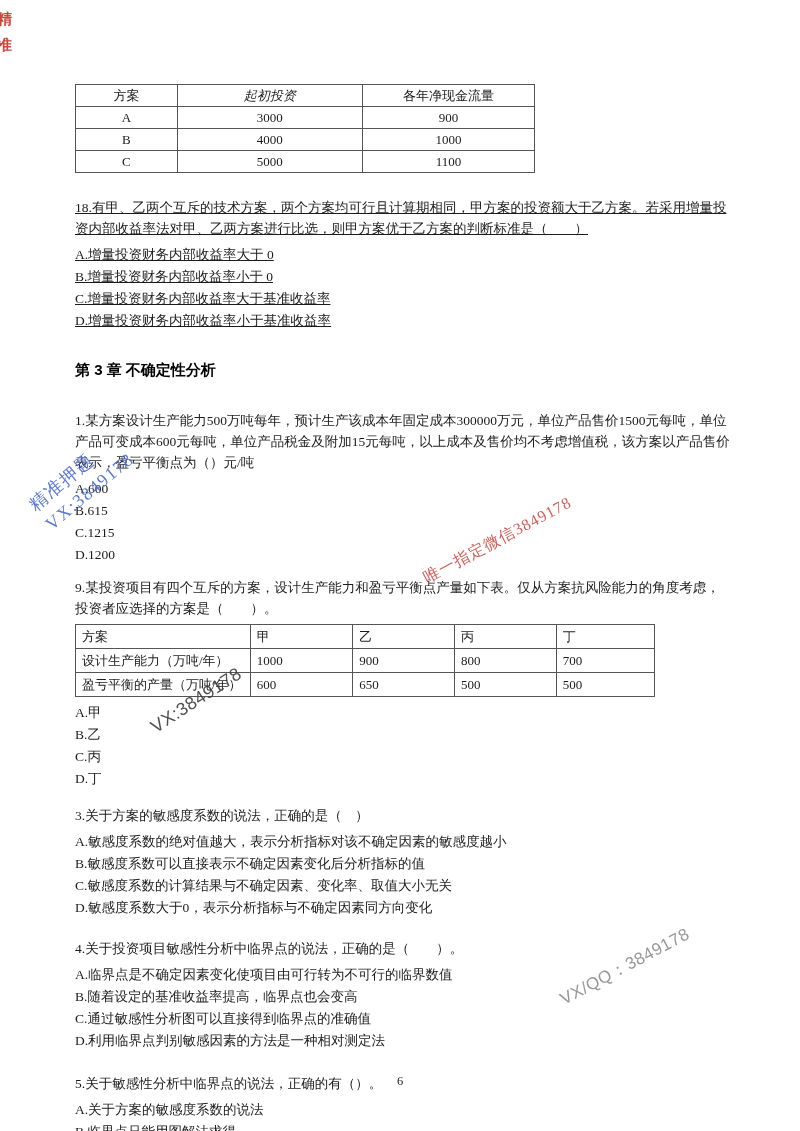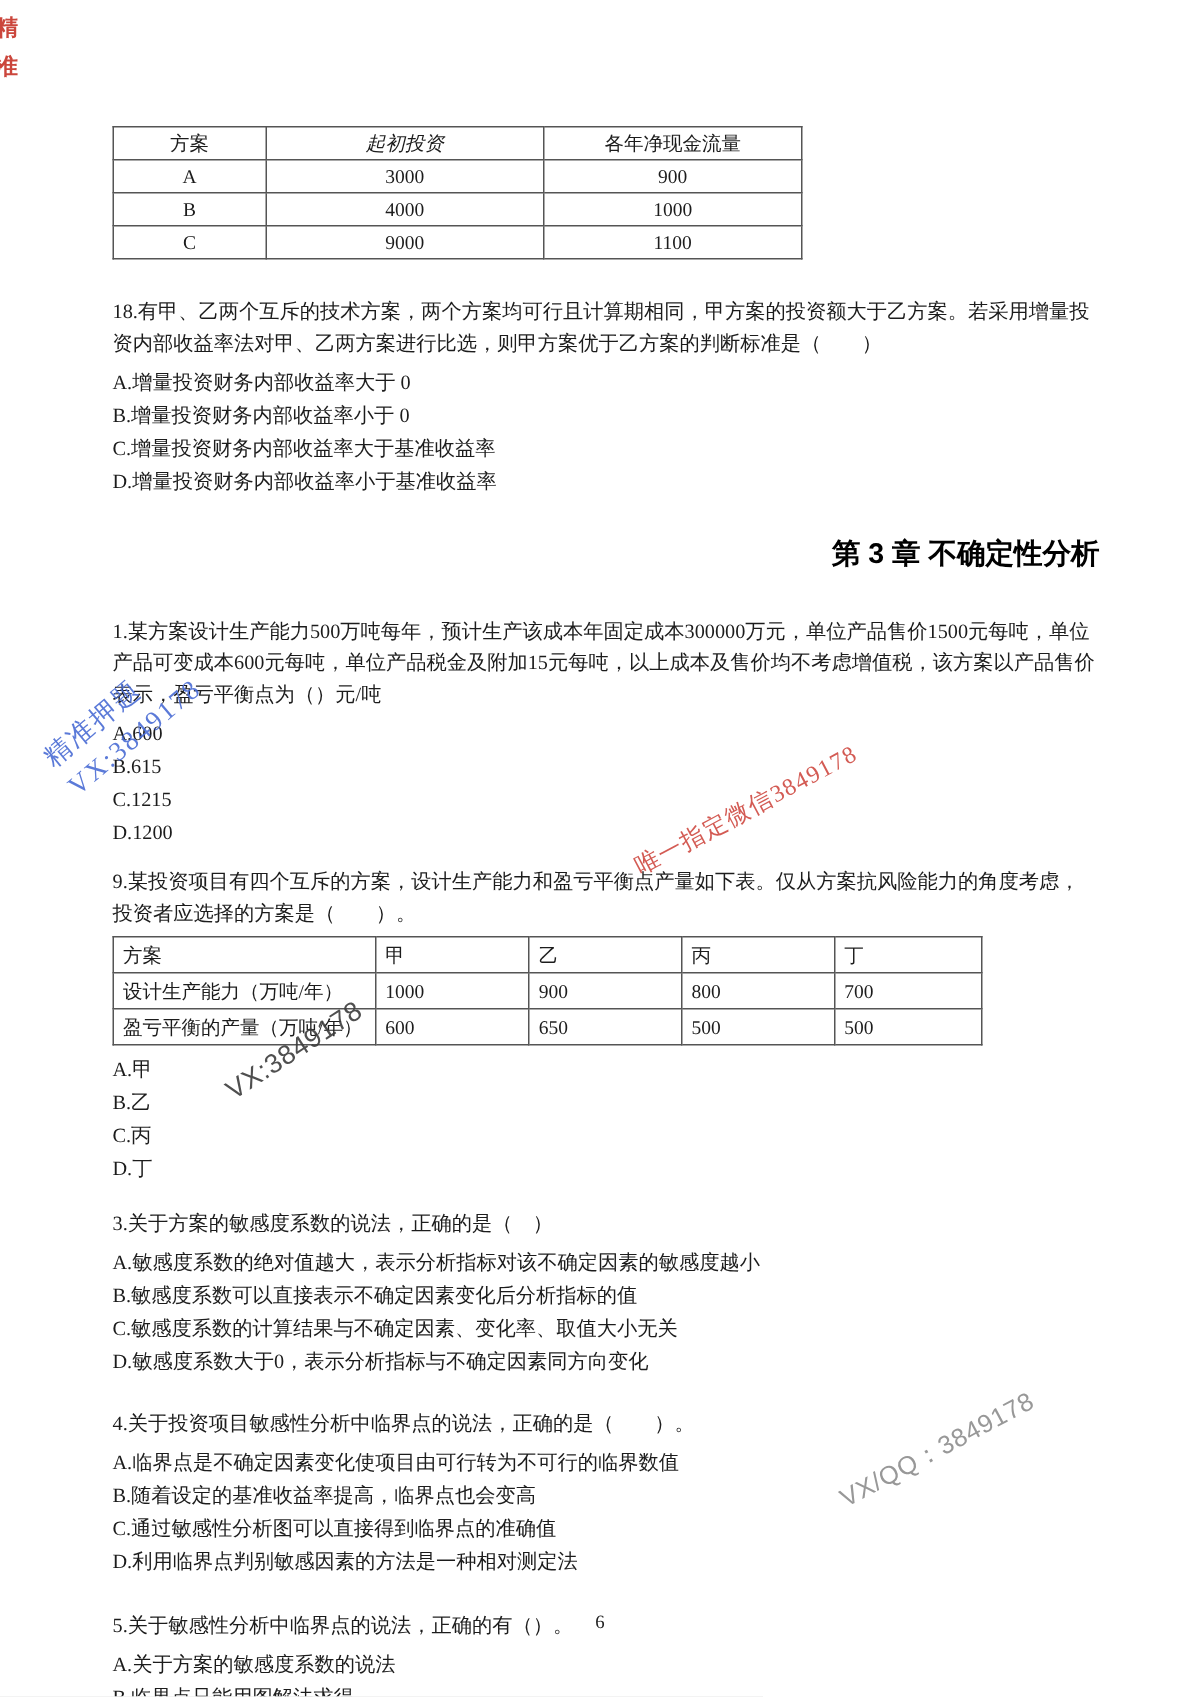--- a/index.html
+++ b/index.html
@@ -28,26 +28,26 @@
   .t-cashflow .c1 { width:186px;font-style:italic; }
   .t-cashflow .c2 { width:172px; }
   .t-plans { width:580px; font-size:13px; margin:3px 0 5px 0; }
   .t-plans td, .t-plans th { height:21px; text-align:left; padding:1px 6px; }
   .t-plans .p0 { width:176px; }
   .t-plans .p1, .t-plans .p2, .t-plans .p3 { width:96px; }
   .t-plans .p4 { width:92px; }
   
   .stem { margin:0 0 5px 0; }
   .opt  { margin:0; line-height:22px; }
-  .q18  { margin-top:24px; }
+  .q18  { margin-top:24px;text-decoration:underline; }
   .chapter {
     margin:27px 0 30px 0;
-    text-align:right;
+    text-align:left;
     font-family:"Liberation Sans","DejaVu Sans",sans-serif;
-    font-size:19px; font-weight:bold; color:#000;
+    font-size:15px; font-weight:bold; color:#000;
   }
   .q2 { margin-top:11px; }
   .q3 { margin-top:15px; }
   .q4 { margin-top:19px; }
   .q5 { margin-top:21px; }
   
   .pagenum {
     position:absolute; left:0; top:1074px; width:800px;
     text-align:center; font-size:12.5px; color:#222;
   }
@@ -103,21 +103,21 @@
         <td>3000</td>
         <td>900</td>
       </tr>
       <tr>
         <td>B</td>
         <td>4000</td>
         <td>1000</td>
       </tr>
       <tr>
         <td>C</td>
-        <td>9000</td>
+        <td>5000</td>
         <td>1100</td>
       </tr>
     </tbody>
       </table>
 
     <div class="q18">
       <p class="stem">18.有甲、乙两个互斥的技术方案，两个方案均可行且计算期相同，甲方案的投资额大于乙方案。若采用增量投资内部收益率法对甲、乙两方案进行比选，则甲方案优于乙方案的判断标准是（　　）</p>
       <div class="opt">A.增量投资财务内部收益率大于 0</div>
       <div class="opt">B.增量投资财务内部收益率小于 0</div>
       <div class="opt">C.增量投资财务内部收益率大于基准收益率</div>

